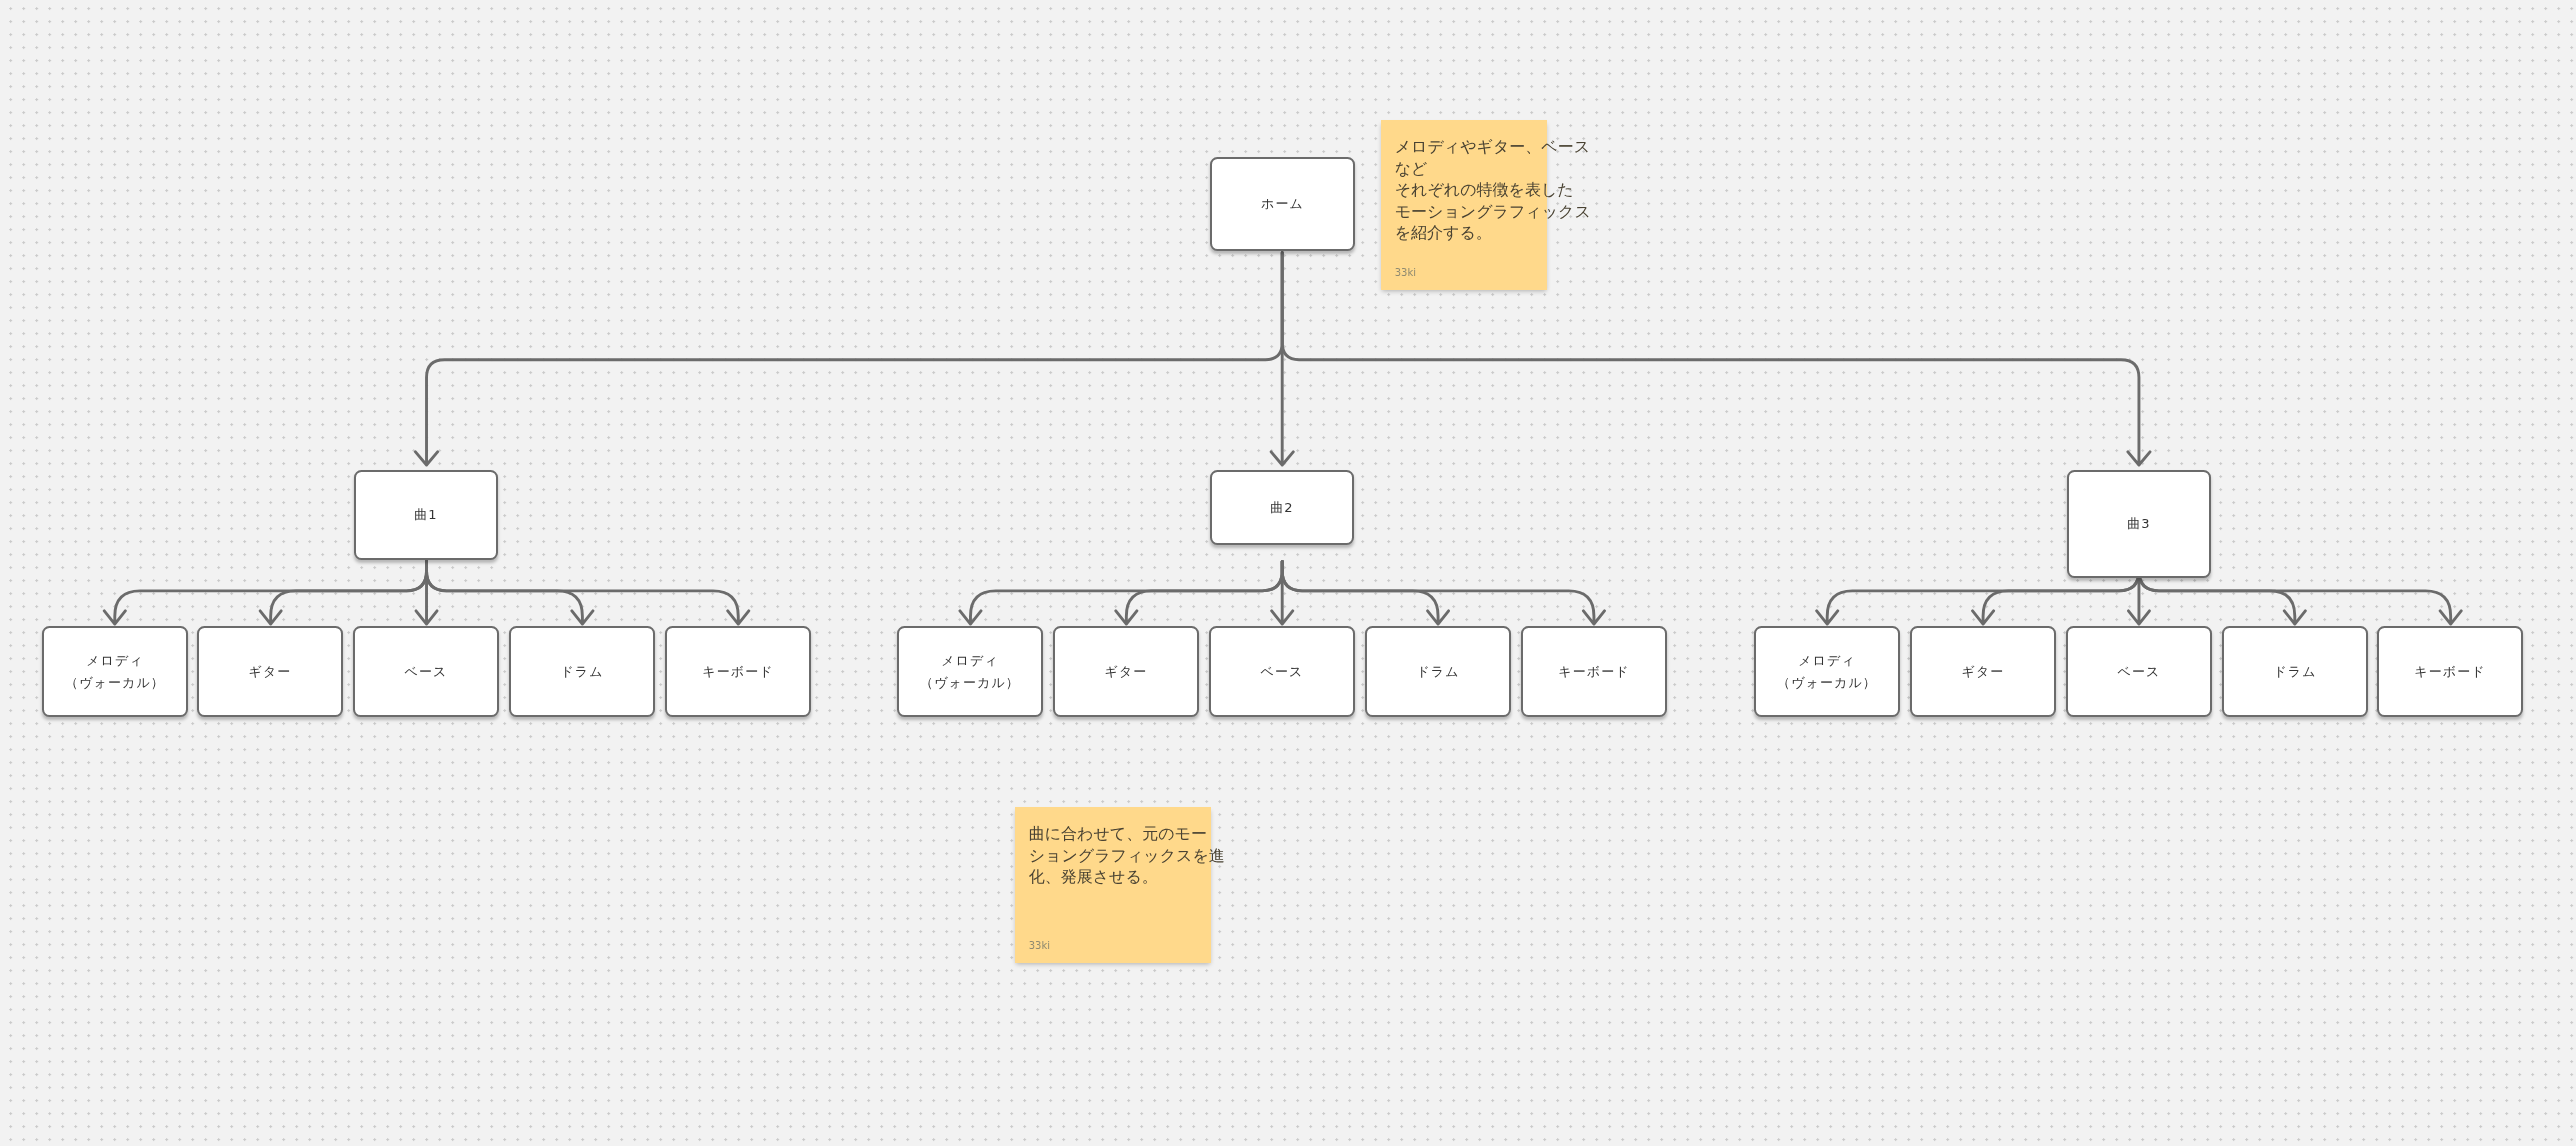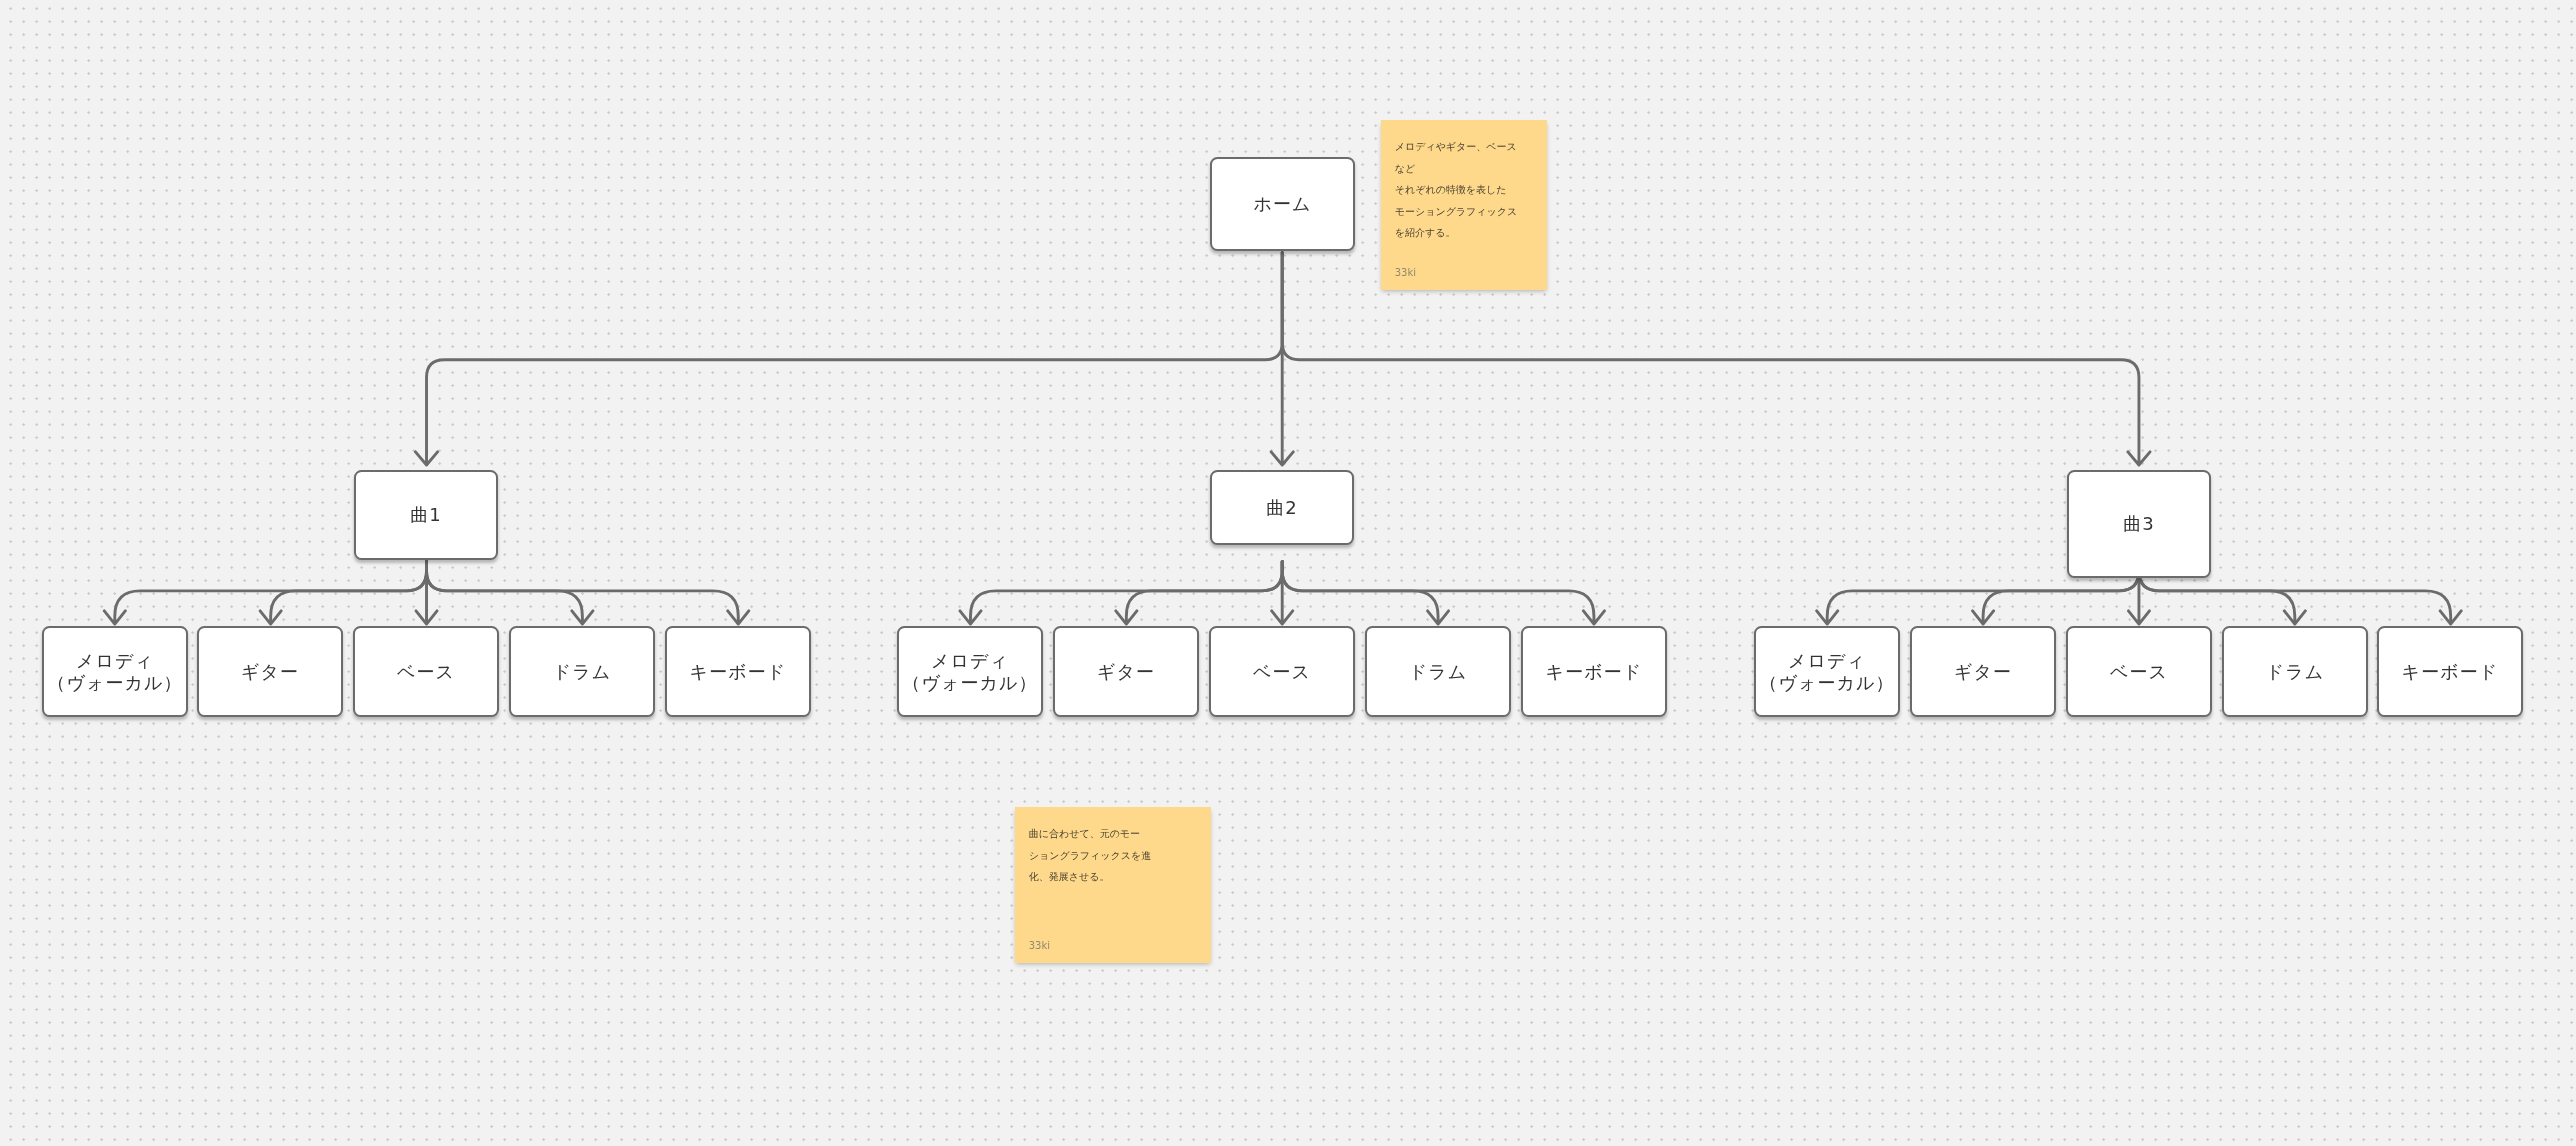--- a/index.html
+++ b/index.html
@@ -18,31 +18,31 @@
     fill:none;stroke:#6b6b6b;stroke-width:5.5px;
     stroke-linecap:round;stroke-linejoin:round;
   }
   .node{
     position:absolute;box-sizing:border-box;
     background:#ffffff;border:2.6px solid #6b6b6b;border-radius:7.4px;
     box-shadow:0 2.6px 3.2px -0.5px rgba(0,0,0,0.25);
     display:flex;align-items:center;justify-content:center;
   }
   .node-label{
-    font-size:18px;color:#333333;text-align:center;
+    font-size:13px;color:#333333;text-align:center;
     white-space:pre-line;line-height:22px;letter-spacing:1.1px;
   }
   .sticky{
     position:absolute;box-sizing:border-box;
     background:#ffd98b;
     box-shadow:0 3.2px 4.7px -1.1px rgba(0,0,0,0.28);
     padding:16px 13.7px;
   }
   .sticky-text{
-    font-size:10px;line-height:21.6px;color:#494232;white-space:pre;font-family:Liberation Serif, serif;
+    font-size:16px;line-height:21.6px;color:#494232;white-space:pre;font-family:Liberation Serif, serif;
   }
   .sticky-author{
     position:absolute;left:13.7px;bottom:11.6px;
     font-size:10px;color:#8f8a70;
   }
 </style>
 </head>
 <body>
 
 <div class="canvas">

